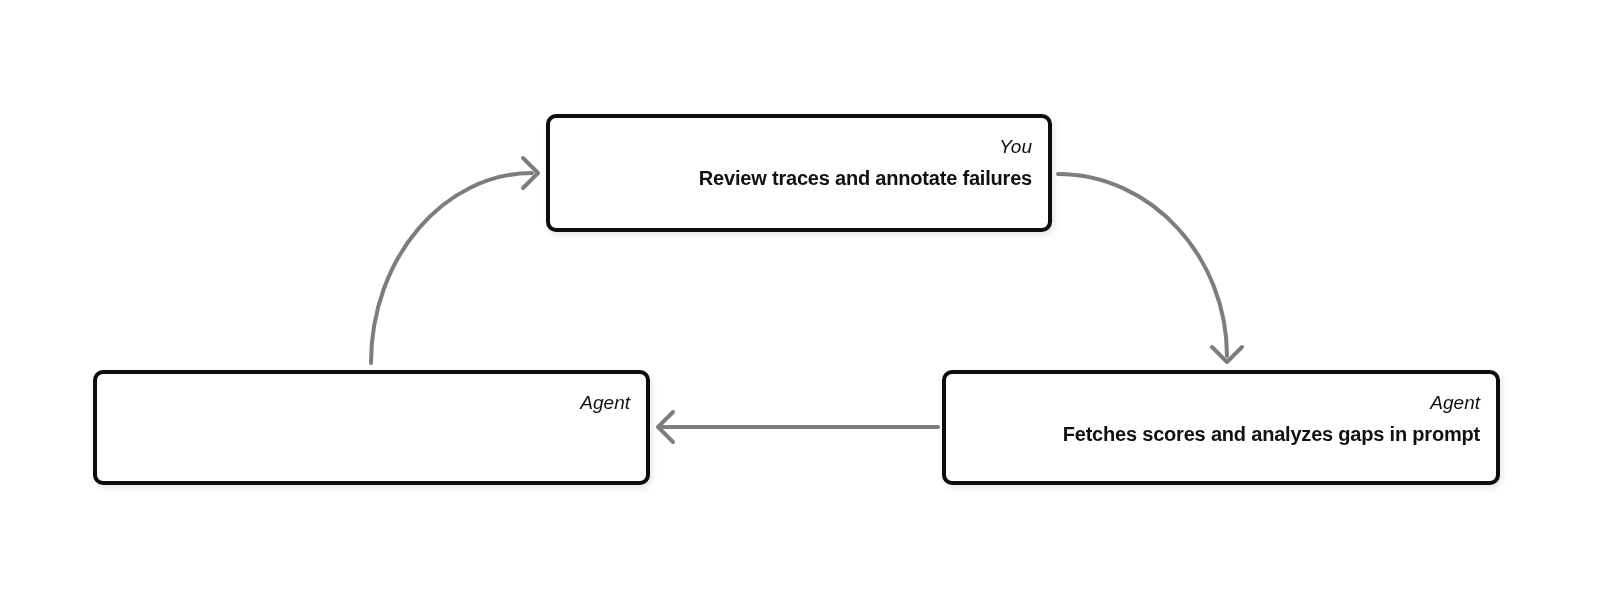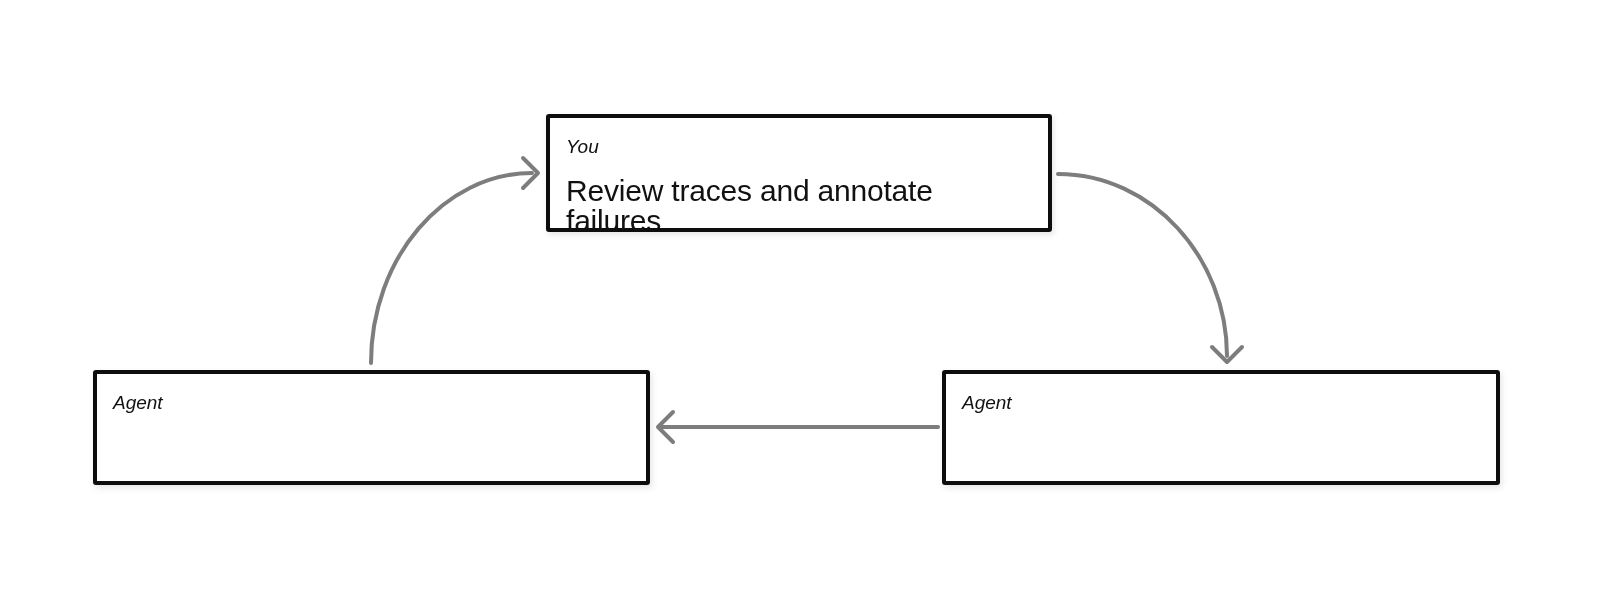--- a/index.html
+++ b/index.html
@@ -13,36 +13,37 @@
     width: 1600px;
     height: 603px;
     background: var(--bg, #ffffff);
     overflow: hidden;
   }
   .node {
     position: absolute;
     box-sizing: border-box;
     background: var(--box-bg, #ffffff);
     border: 4px solid var(--border, #0d0d0d);
-    border-radius: 3px;
+    border-radius: 10px;
     box-shadow: 2px 3px 6px rgba(0,0,0,0.10);
     padding: 16px 16px 14px 16px;
     display: flex;
     flex-direction: column;
+    text-align: right;
   }
   .node .role {
     font-style: italic;
     font-size: 19px;
     line-height: 26px;
     color: var(--text, #111111);
   }
   .node .title {
-    margin-top: 16px;
-    font-weight: normal;
-    font-size: 30px;
+    margin-top: 3px;
+    font-weight: bold;
+    font-size: 20px;
     line-height: 30px;
     letter-spacing: -0.2px;
     color: var(--text, #111111);
   }
   #node-review  { left: 546px; top: 114px; width: 506px; height: 118px; }
   #node-updates { left:  93px; top: 370px; width: 557px; height: 115px; }
   #node-fetches { left: 942px; top: 370px; width: 558px; height: 115px; }
   #arrows {
     position: absolute;
     left: 0; top: 0;
@@ -84,15 +85,16 @@
     <div class="role">You</div>
     <div class="title">Review traces and annotate failures</div>
   </div>
 
   <div class="node" id="node-updates">
     <div class="role">Agent</div>
   </div>
 
   <div class="node" id="node-fetches">
     <div class="role">Agent</div>
+    <div class="title">Fetches scores and analyzes gaps in prompt</div>
   </div>
 
 </div>
 
 </body></html>

